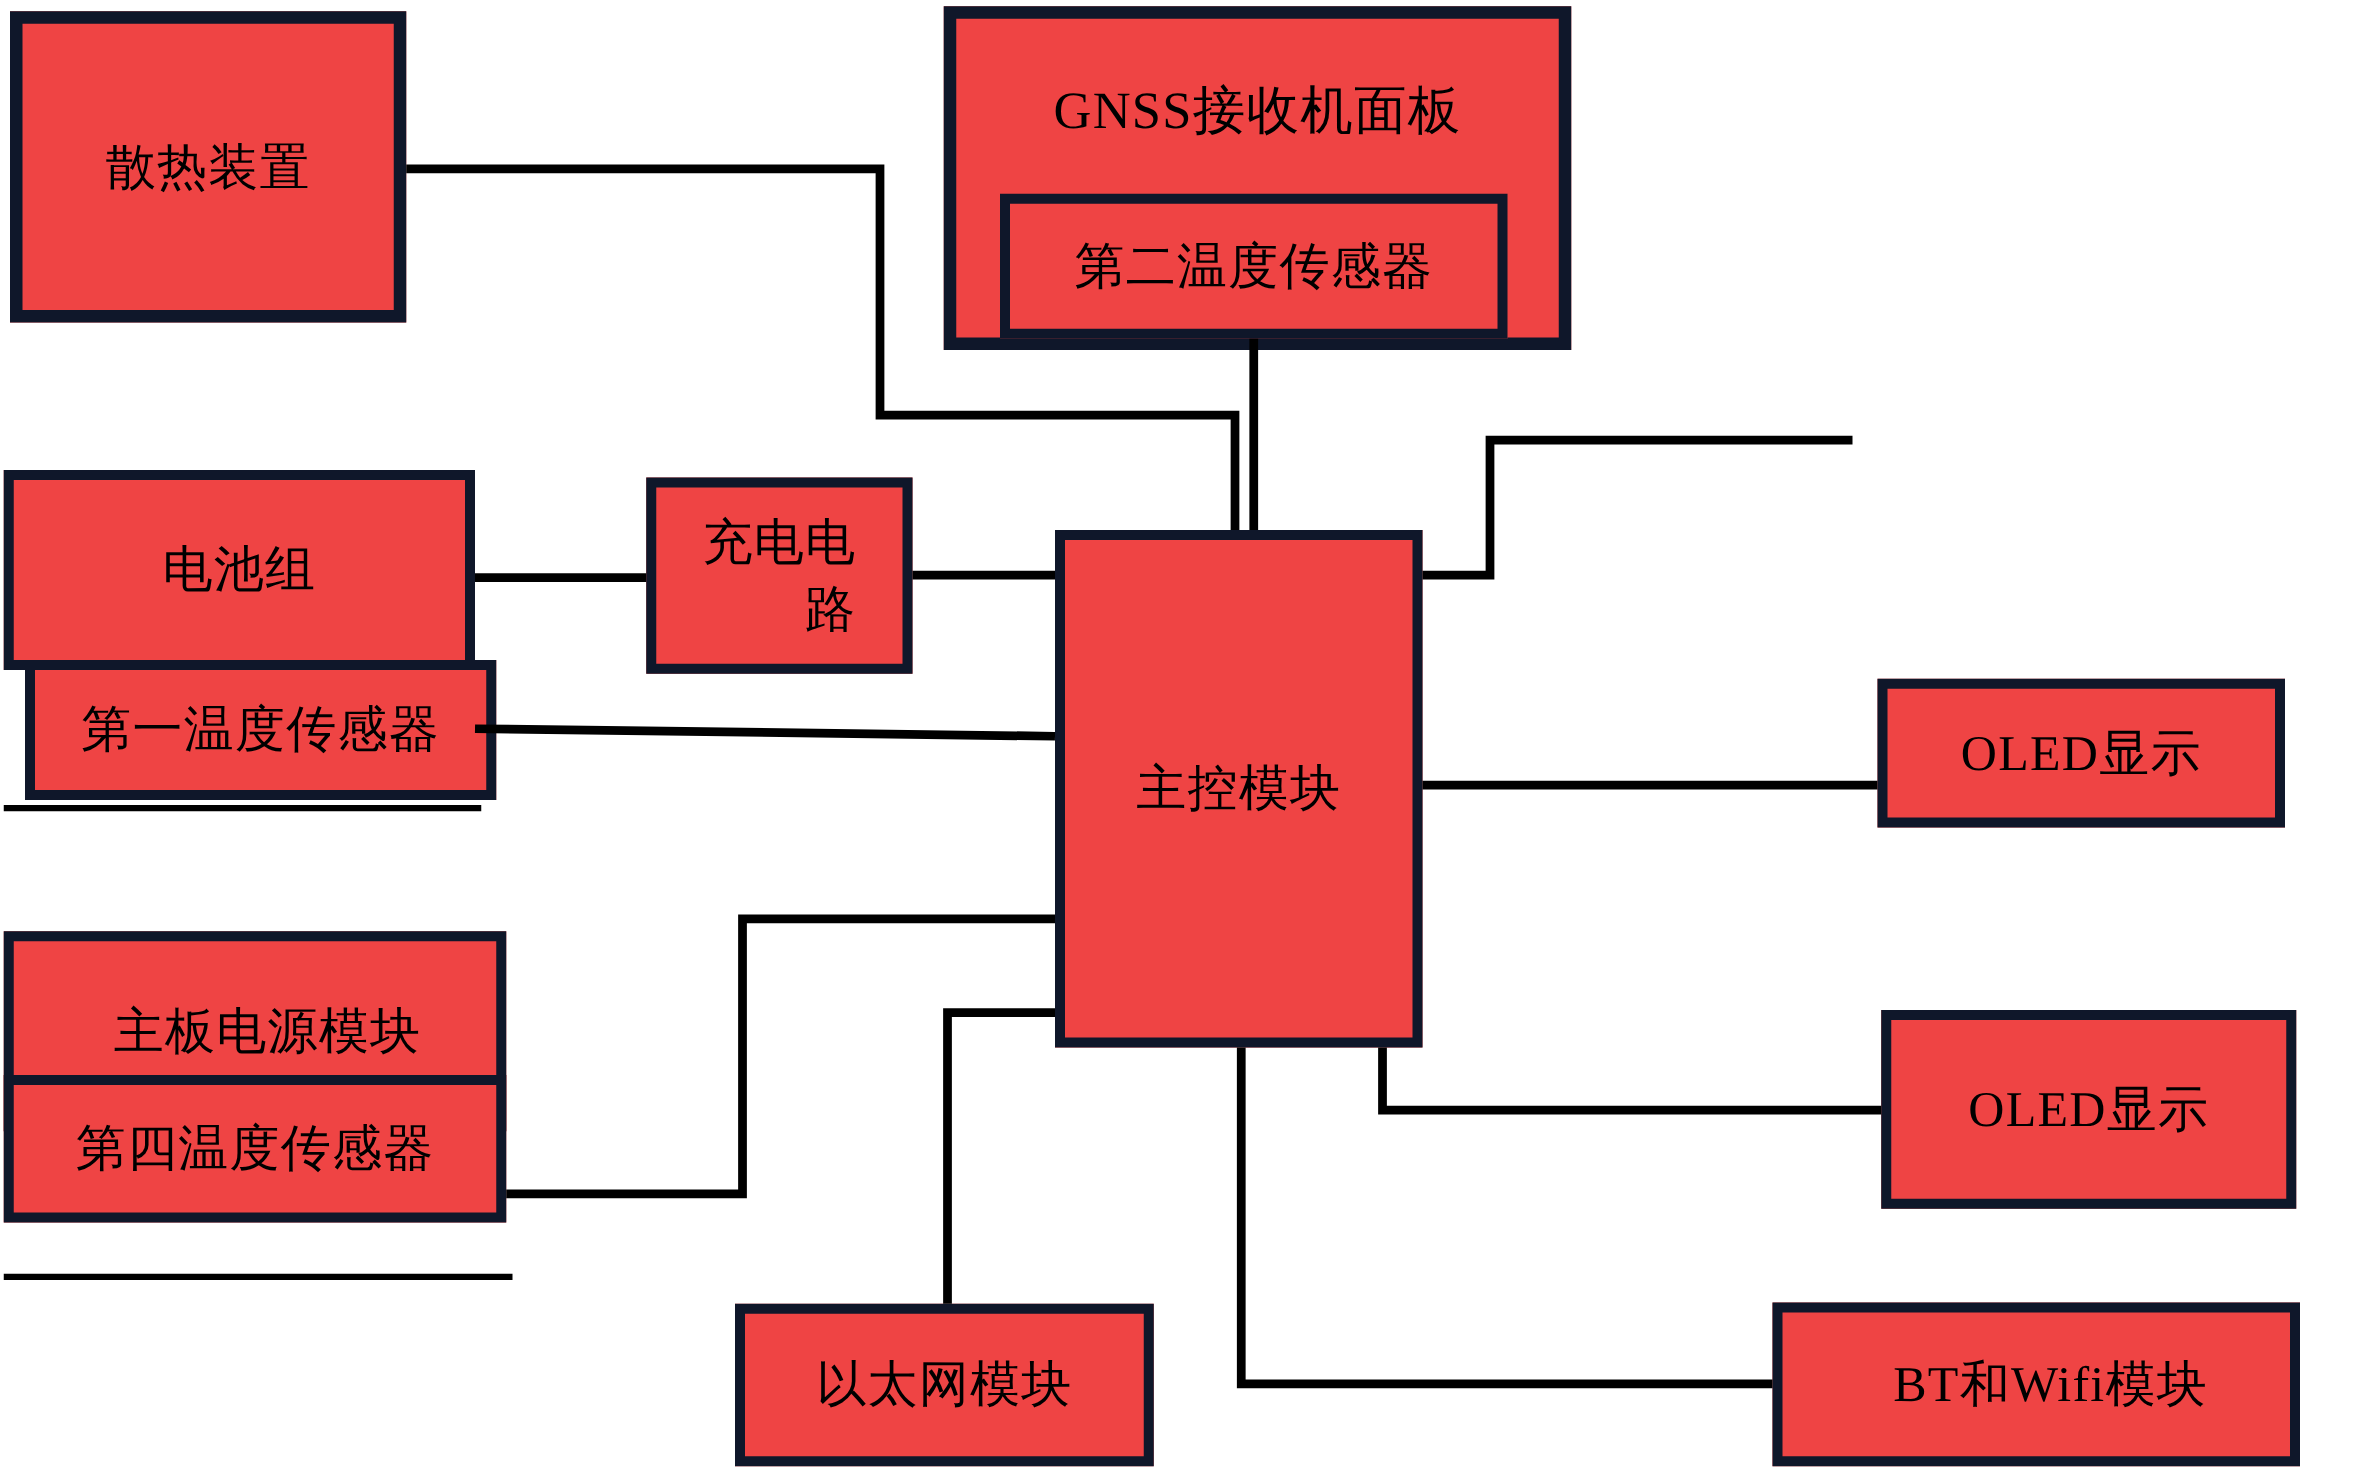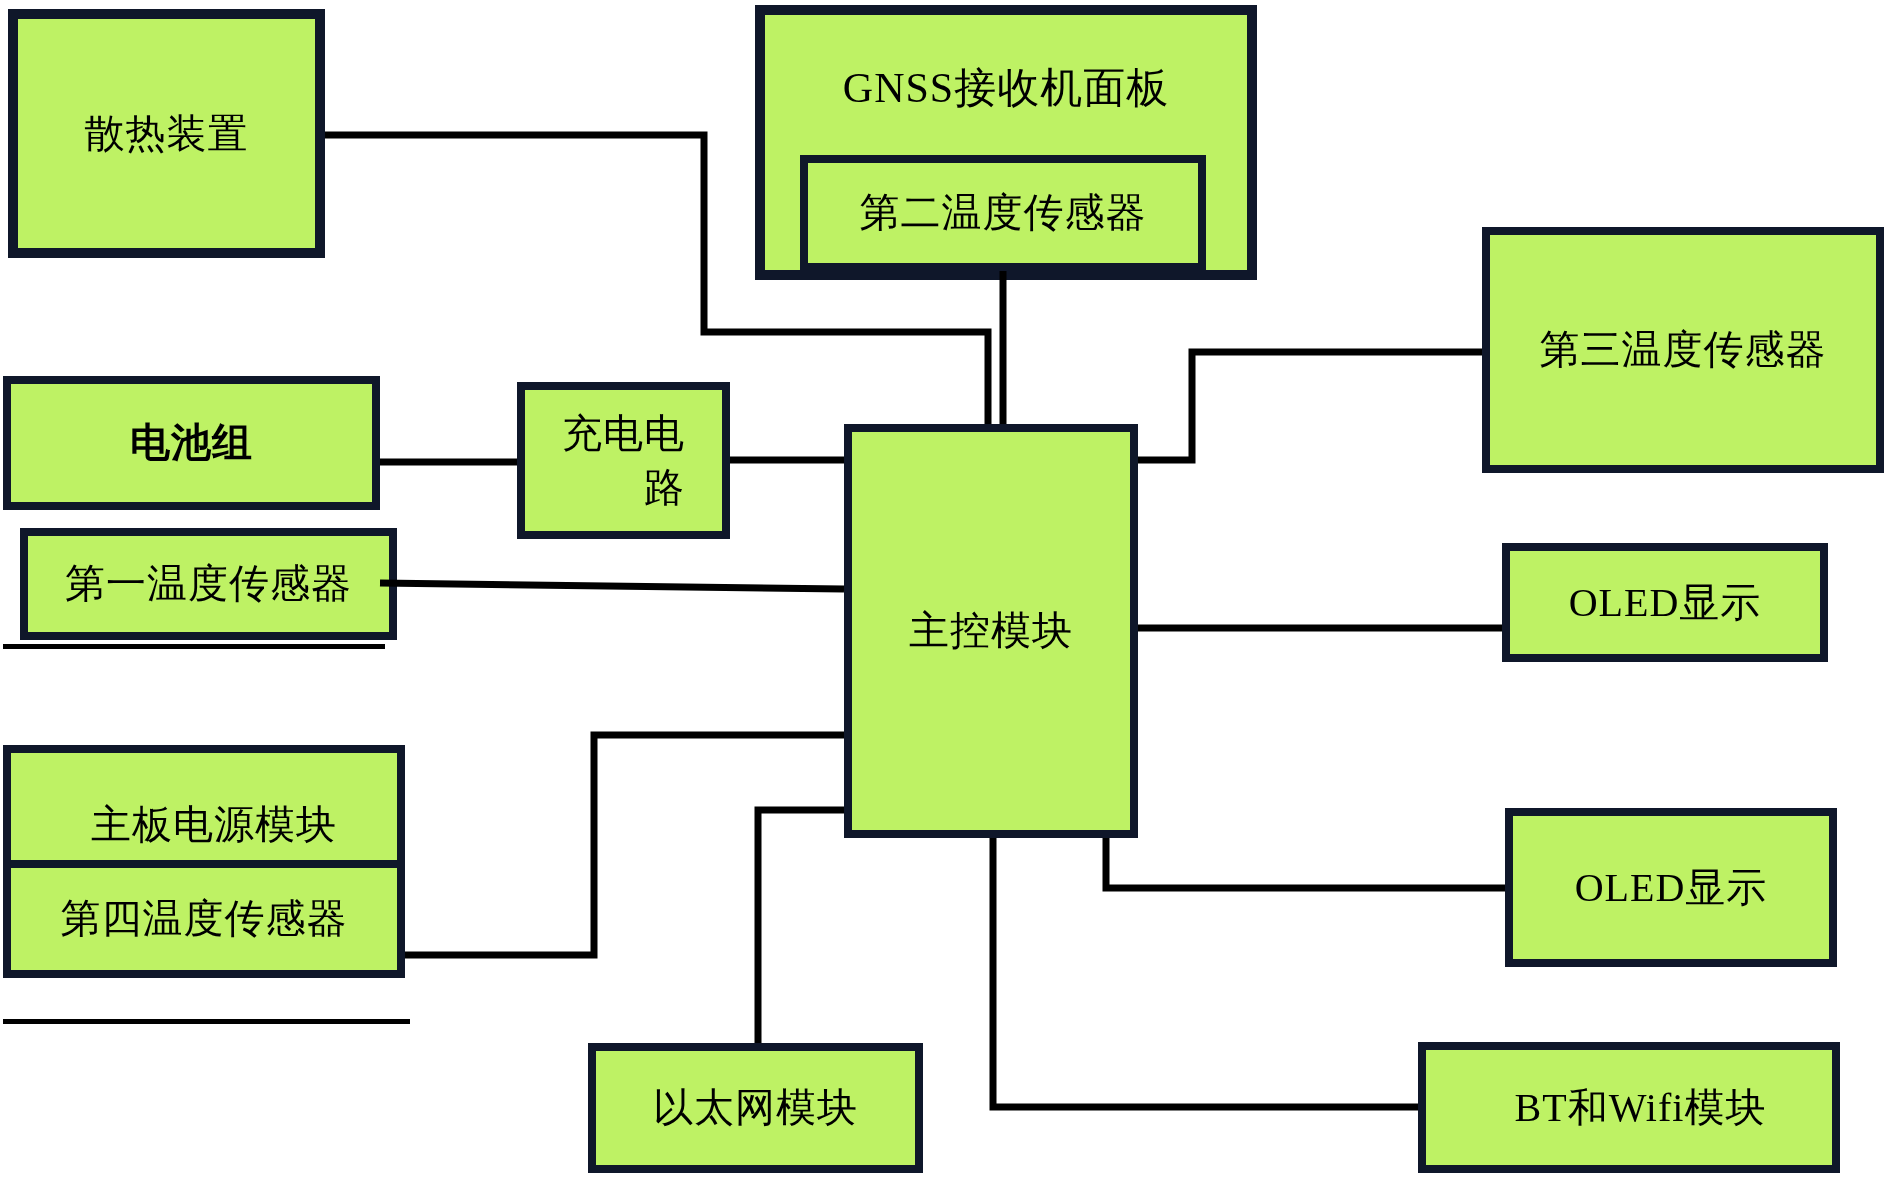--- a/index.html
+++ b/index.html
@@ -12,21 +12,21 @@
     width: 1886px;
     height: 1183px;
     background: #ffffff;
     font-family: "Liberation Serif", "DejaVu Serif", serif;
     color: #000000;
     overflow: hidden;
   }
   .node {
     position: absolute;
     box-sizing: border-box;
-    background: #bef264;
+    background: #ef4444;
     border: 8px solid #0f172a;
     display: flex;
     align-items: center;
     justify-content: center;
     text-align: center;
     z-index: 1;
   }
   .node .lbl {
     font-size: 40px;
     letter-spacing: 1px;
@@ -38,21 +38,21 @@
   
   #heat-sink     { left: 8px;    top: 9px;    width: 317px; height: 249px; }
   #gnss-panel    { left: 755px;  top: 5px;    width: 502px; height: 275px;
                    display: block; }
   #gnss-panel .panel-label {
     position: absolute; left: 0; top: 0; width: 100%; height: 145px;
     display: flex; align-items: center; justify-content: center;
     font-size: 42px; letter-spacing: 1px; white-space: nowrap;
   }
   #temp-sensor-2 { left: 800px;  top: 155px;  width: 406px; height: 116px; z-index: 2; }
-  #battery       { left: 3px;    top: 376px;  width: 377px; height: 134px; font-weight: bold; }
+  #battery       { left: 3px;    top: 376px;  width: 377px; height: 160px; }
   #temp-sensor-1 { left: 20px;    top: 528px;  width: 377px; height: 112px; }
   #charge-circuit{ left: 517px;  top: 382px;  width: 213px; height: 157px; }
   #charge-circuit .lbl { line-height: 1.35; white-space: normal; text-align: right; }
   #main-control  { left: 844px;  top: 424px;  width: 294px; height: 414px; }
   #temp-sensor-3 { left: 1482px; top: 227px;  width: 402px; height: 246px; }
   #oled          { left: 1502px; top: 543px;  width: 326px; height: 119px; }
   #board-power   { left: 3px;    top: 745px;  width: 402px; height: 160px; padding-left: 20px; }
   #temp-sensor-4 { left: 3px;    top: 860px;  width: 402px; height: 118px; }
   #ethernet      { left: 588px;  top: 1043px; width: 335px; height: 130px; text-align: center; }
   #gnss-module   { left: 1505px; top: 808px;  width: 332px; height: 159px; }
@@ -108,23 +108,20 @@
   <div class="underline2" id="underline-temp1"></div>
 
   <div class="node" id="charge-circuit">
     <span class="lbl"><span>充电电</span><br><span>路</span></span>
   </div>
 
   <div class="node" id="main-control">
     <span class="lbl">主控模块</span>
   </div>
 
-  <div class="node" id="temp-sensor-3">
-    <span class="lbl">第三温度传感器</span>
-  </div>
 
   <div class="node" id="oled">
     <span class="lbl">OLED显示</span>
   </div>
 
   <div class="node" id="board-power">
     <span class="lbl">主板电源模块</span>
   </div>
 
   <div class="node" id="temp-sensor-4">

